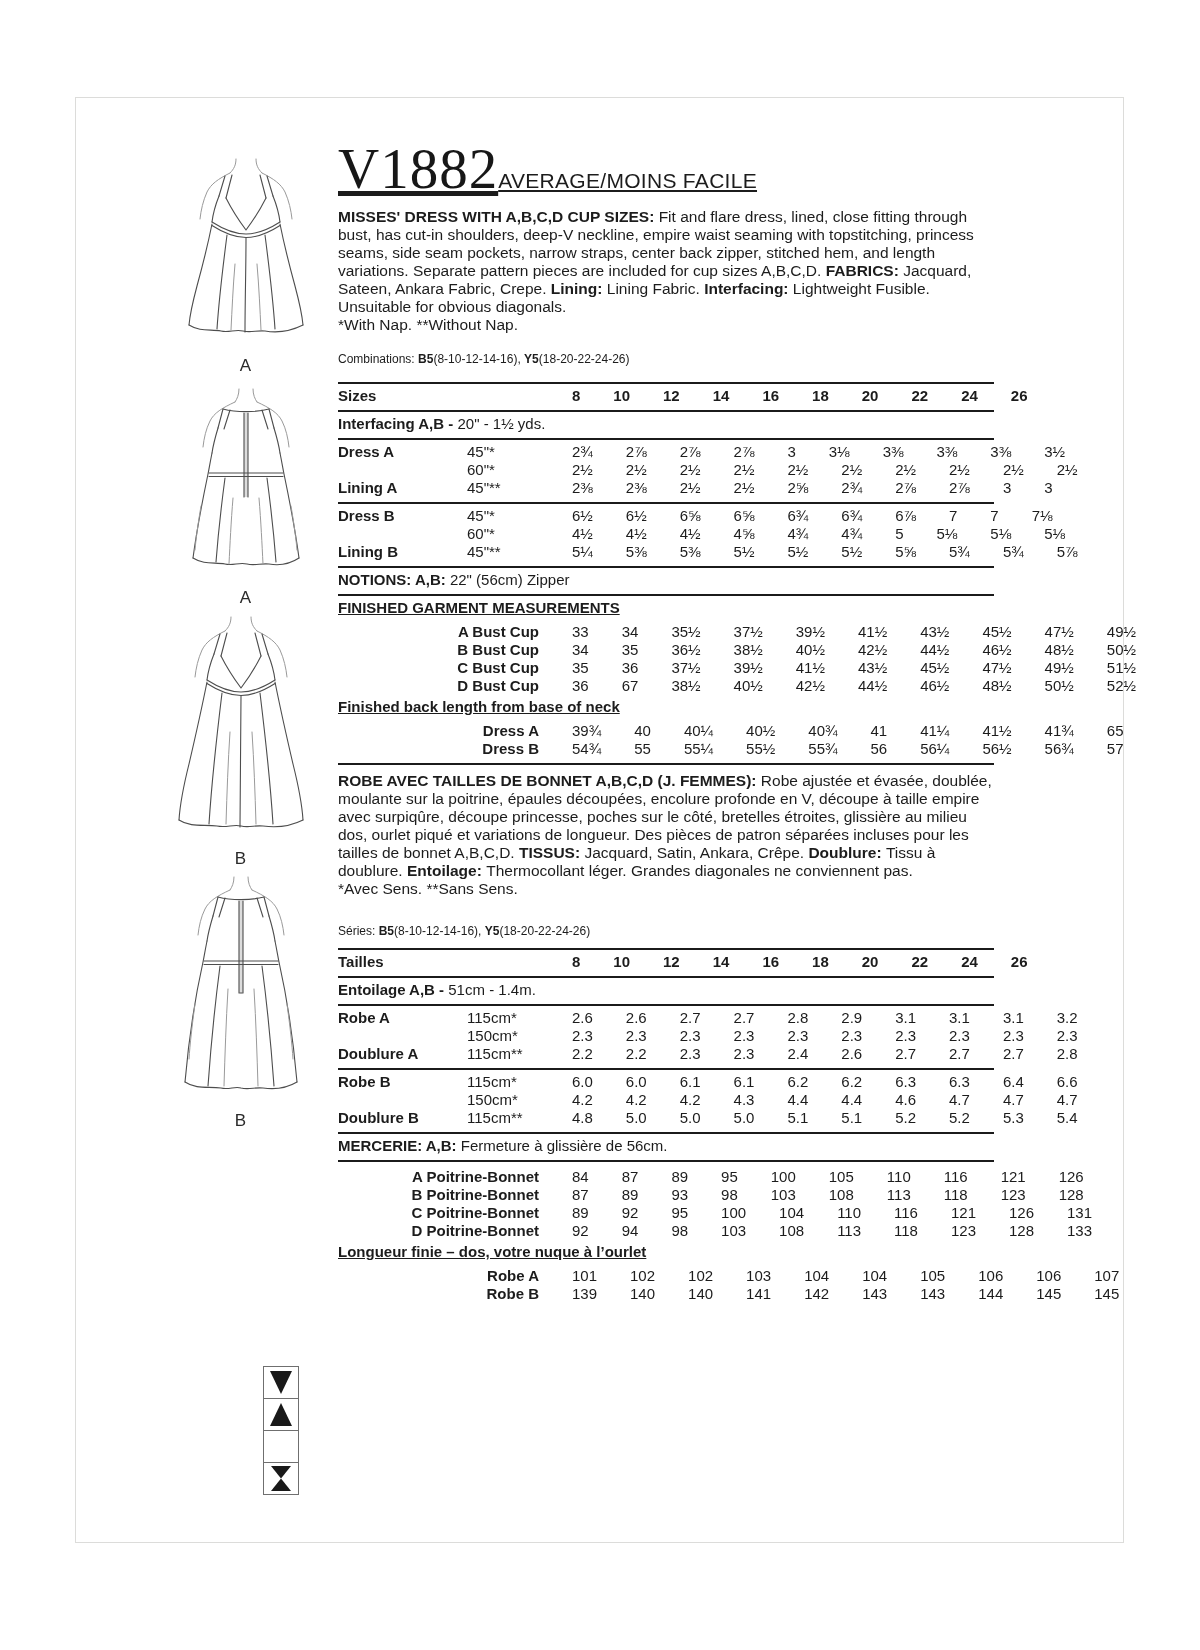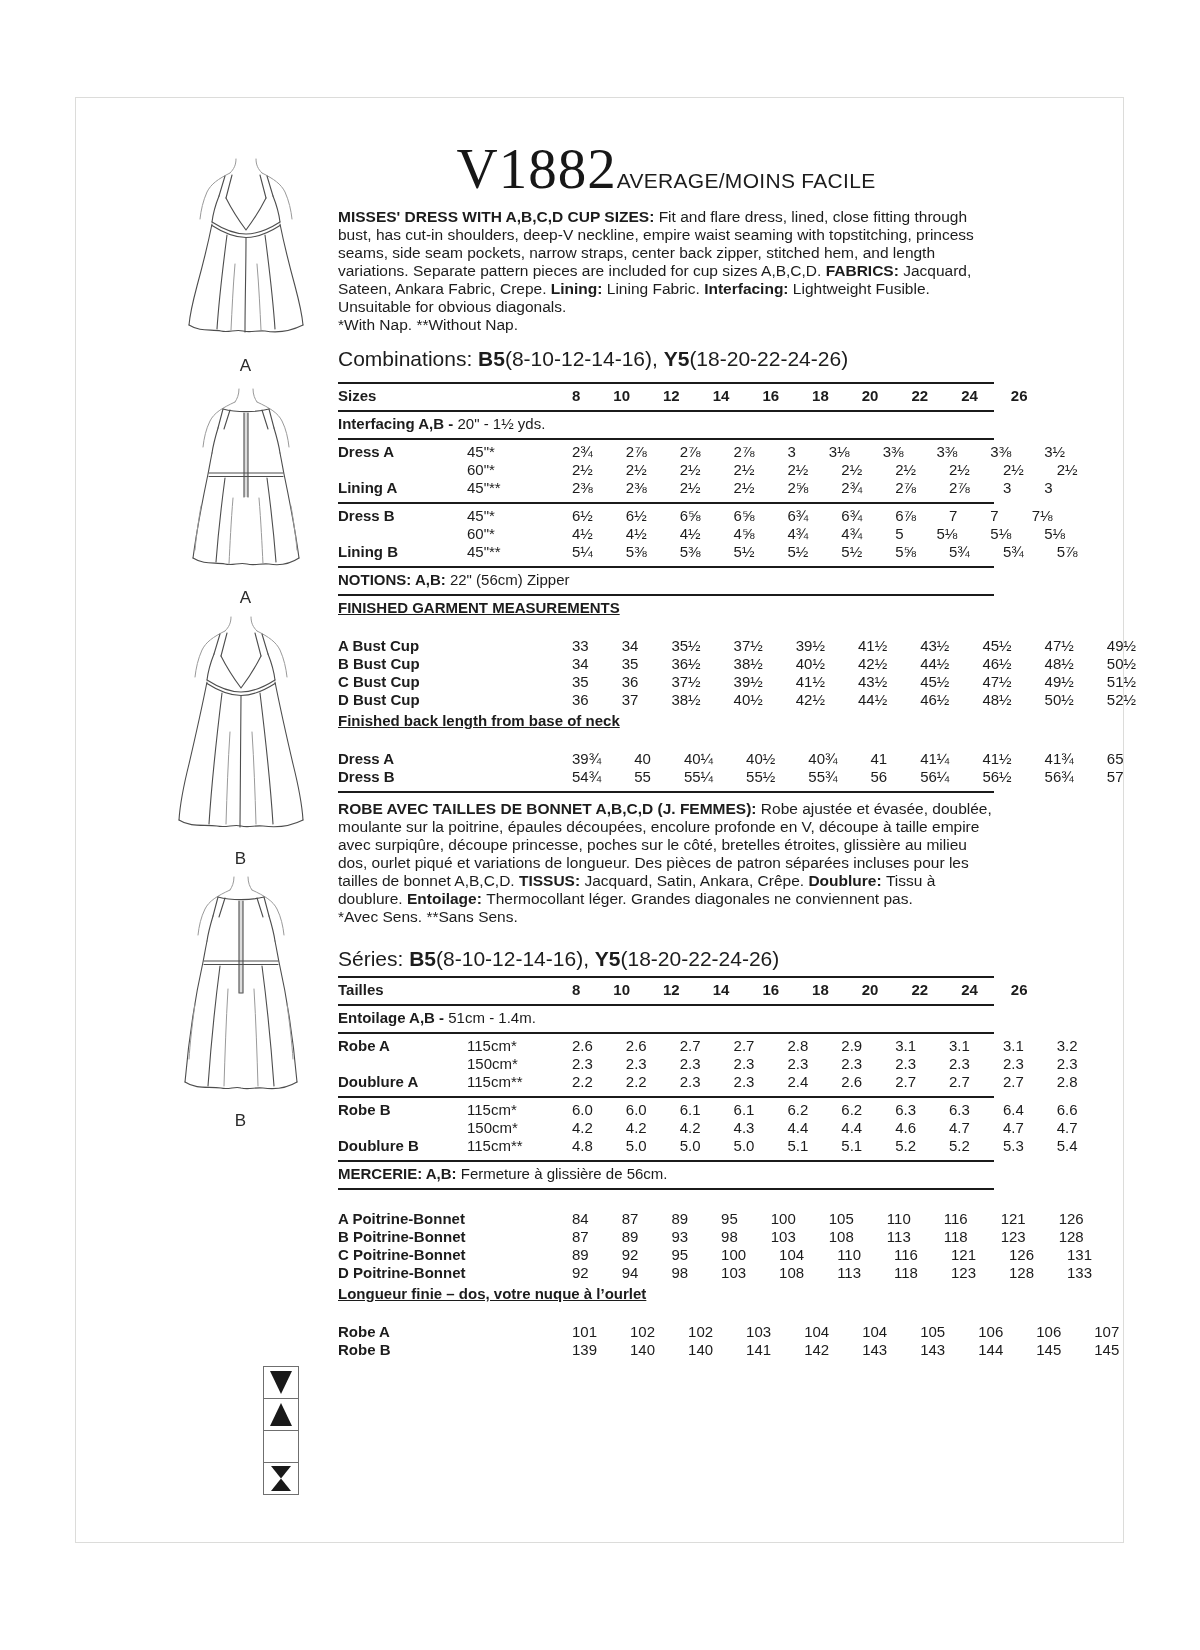--- a/index.html
+++ b/index.html
@@ -21,33 +21,33 @@
 
   
   .symbols{position:absolute;left:187px;top:1268px;display:flex;flex-direction:column;}
   .symbox{width:36px;height:33px;border:1px solid #6f6f6f;background:#fff;margin-top:-1px;
           display:flex;align-items:center;justify-content:center;box-sizing:border-box;}
   .symbox:first-child{margin-top:0;}
   .symbox svg{display:block;}
 
   
   .main{position:absolute;left:262px;top:36px;width:656px;}
-  .hdr{display:flex;justify-content:center;align-items:flex-end;height:62px;}
+  .hdr{display:flex;justify-content:flex-start;align-items:flex-end;height:62px;text-decoration:underline;}
   .pnum{font-family:"Liberation Serif", serif;font-size:57px;line-height:.95;letter-spacing:1px;color:#171717;}
   .diff{font-size:21px;letter-spacing:.3px;padding-bottom:3px;margin-top:45px;}
   .desc{margin:12px 0 0 0;font-size:15.5px;line-height:18px;}
   .desc.fr{margin-top:7px;}
-  .combi{margin:16px 0 0 0;font-size:21px;line-height:18px;}
+  .combi{margin:16px 0 0 0;font-size:12px;line-height:18px;}
   .combi.series{margin-top:24px;}
   .rule{border-top:2px solid #1b1b1b;margin-top:5px;}
   .rule.r-combi{margin-top:14px;}
   .rule.r-series{margin-top:8px;}
   .trow{display:grid;grid-template-columns:96px 72px repeat(10,1fr);font-size:15px;line-height:18px;gap:33px;}
   .rows{margin-top:3px;}
-  .rows.tight{margin-top:20px;}
+  .rows.tight{margin-top:6px;text-align:right;}
   .lbl{font-weight:700;}
   .lbl2{grid-column:1 / span 2;}
   .bold{font-weight:700;}
   .spanrow{margin:3px 0 0 0;font-size:15px;line-height:18px;}
   .sechdr{margin:3px 0 0 0;font-size:15px;line-height:18px;font-weight:700;text-decoration:underline;}
   b{font-weight:700;}
 </style>
 </head>
 <body>
 
@@ -304,21 +304,21 @@
             <div class="val">41½</div>
             <div class="val">43½</div>
             <div class="val">45½</div>
             <div class="val">47½</div>
             <div class="val">49½</div>
             <div class="val">51½</div>
           </div>
           <div class="trow">
             <div class="lbl lbl2">D Bust Cup</div>
             <div class="val">36</div>
-            <div class="val">37</div>
+            <div class="val">67</div>
             <div class="val">38½</div>
             <div class="val">40½</div>
             <div class="val">42½</div>
             <div class="val">44½</div>
             <div class="val">46½</div>
             <div class="val">48½</div>
             <div class="val">50½</div>
             <div class="val">52½</div>
           </div>
         </div>

